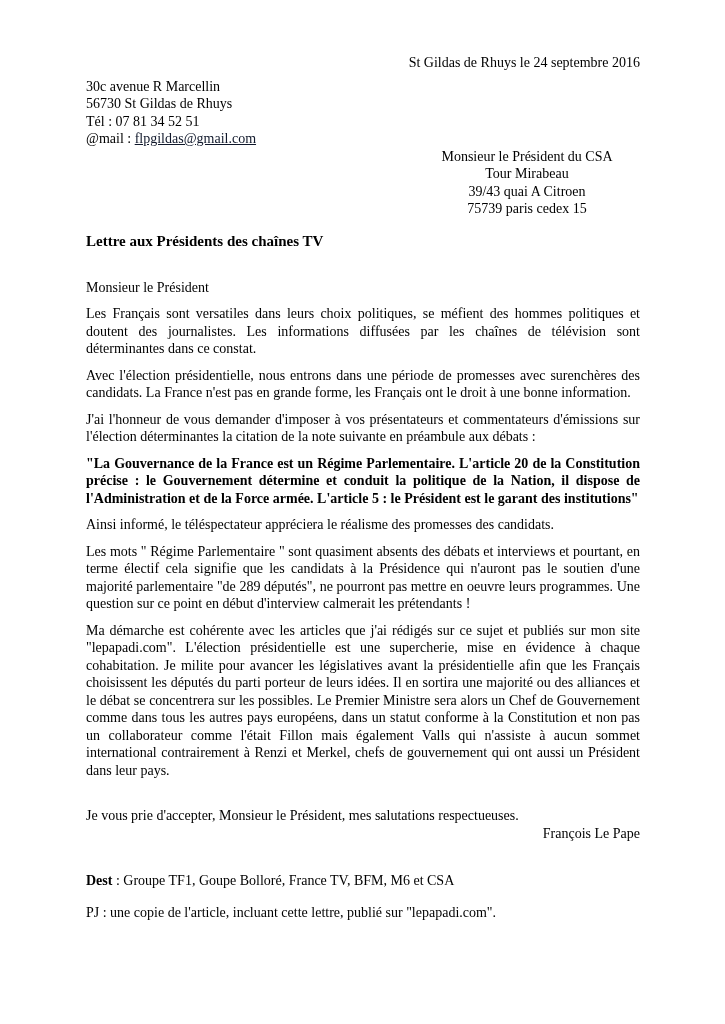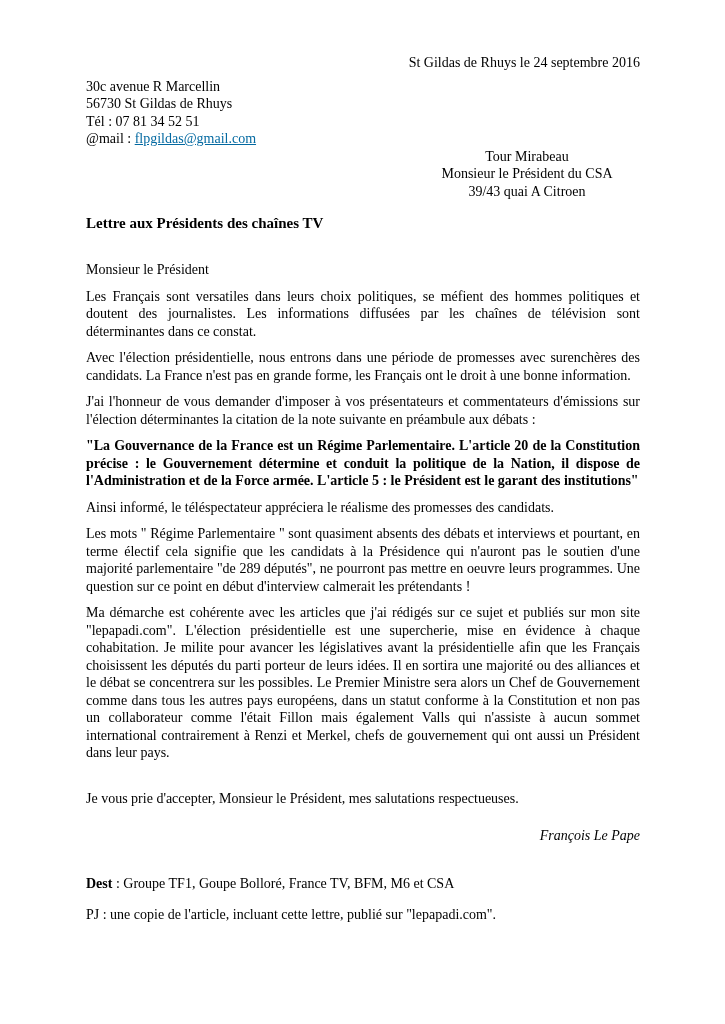--- a/index.html
+++ b/index.html
@@ -13,59 +13,60 @@
   .page {
     box-sizing: border-box;
     width: 725px; height: 1024px;
     padding: 54px 85px 0 86px;
     font-size: 14px;
     line-height: 17.5px;
   }
   .date { text-align: right; margin: 0 0 6px 0; }
   .sender div { margin: 0; }
   .email-line { white-space: pre-wrap; }
-  .email-link { color: #0369a1; text-decoration: underline; cursor: pointer; margin-top: 26px; }
+  .email-link { color: #0f172a; text-decoration: underline; cursor: pointer; margin-top: 26px; }
   .recipient {
     width: 250px;
     margin: 0 -12px 0 auto;
     text-align: center;
   }
   .subject {
     margin-top: 14px;
     font-weight: bold;
     font-size: 15px;
     line-height: 19px;
   }
   .salutation { margin-top: 28px; }
   .para { margin: 9px 0 0 0; text-align: justify; }
   .quote { font-weight: bold; }
   .closing { margin-top: 28px; text-align: left; }
-  .signature { margin-top: 20px; text-align: right; font-style: italic; }
+  .signature { margin-top: 0; text-align: right; }
   .dest { margin-top: 30px; }
   .dest .dest-label { font-weight: bold; }
   .pj { margin-top: 14px; white-space: pre-wrap; }
 </style>
 </head>
 <body>
 
 <div class="page">
 
   <div class="date">St Gildas de Rhuys le 24 septembre 2016</div>
 
   <div class="sender">
     <div>30c avenue R Marcellin</div>
     <div>56730 St Gildas de Rhuys</div>
     <div>Tél : 07 81 34 52 51</div>
     <div class="email-line"><span>@mail : </span><a class="email-link">flpgildas@gmail.com</a></div>
   </div>
 
   <div class="recipient">
+    <div>Monsieur le Président du CSA</div>
     <div>Tour Mirabeau</div>
-    <div>Monsieur le Président du CSA</div>
     <div>39/43 quai A Citroen</div>
+    <div>75739 paris cedex 15</div>
   </div>
 
   <div class="subject">Lettre aux Présidents des chaînes TV</div>
 
   <div class="salutation">Monsieur le Président</div>
 
   <p class="para">Les Français sont versatiles dans leurs choix politiques, se méfient des hommes politiques et doutent des journalistes. Les informations diffusées par les chaînes de télévision sont déterminantes dans ce constat.</p>
   <p class="para">Avec l'élection présidentielle, nous entrons dans une période de promesses avec surenchères des candidats. La France n'est pas en grande forme, les Français ont le droit à une bonne information.</p>
   <p class="para">J'ai l'honneur de vous demander  d'imposer à vos présentateurs et commentateurs d'émissions sur l'élection déterminantes la citation de la note suivante en préambule aux débats :</p>
 

